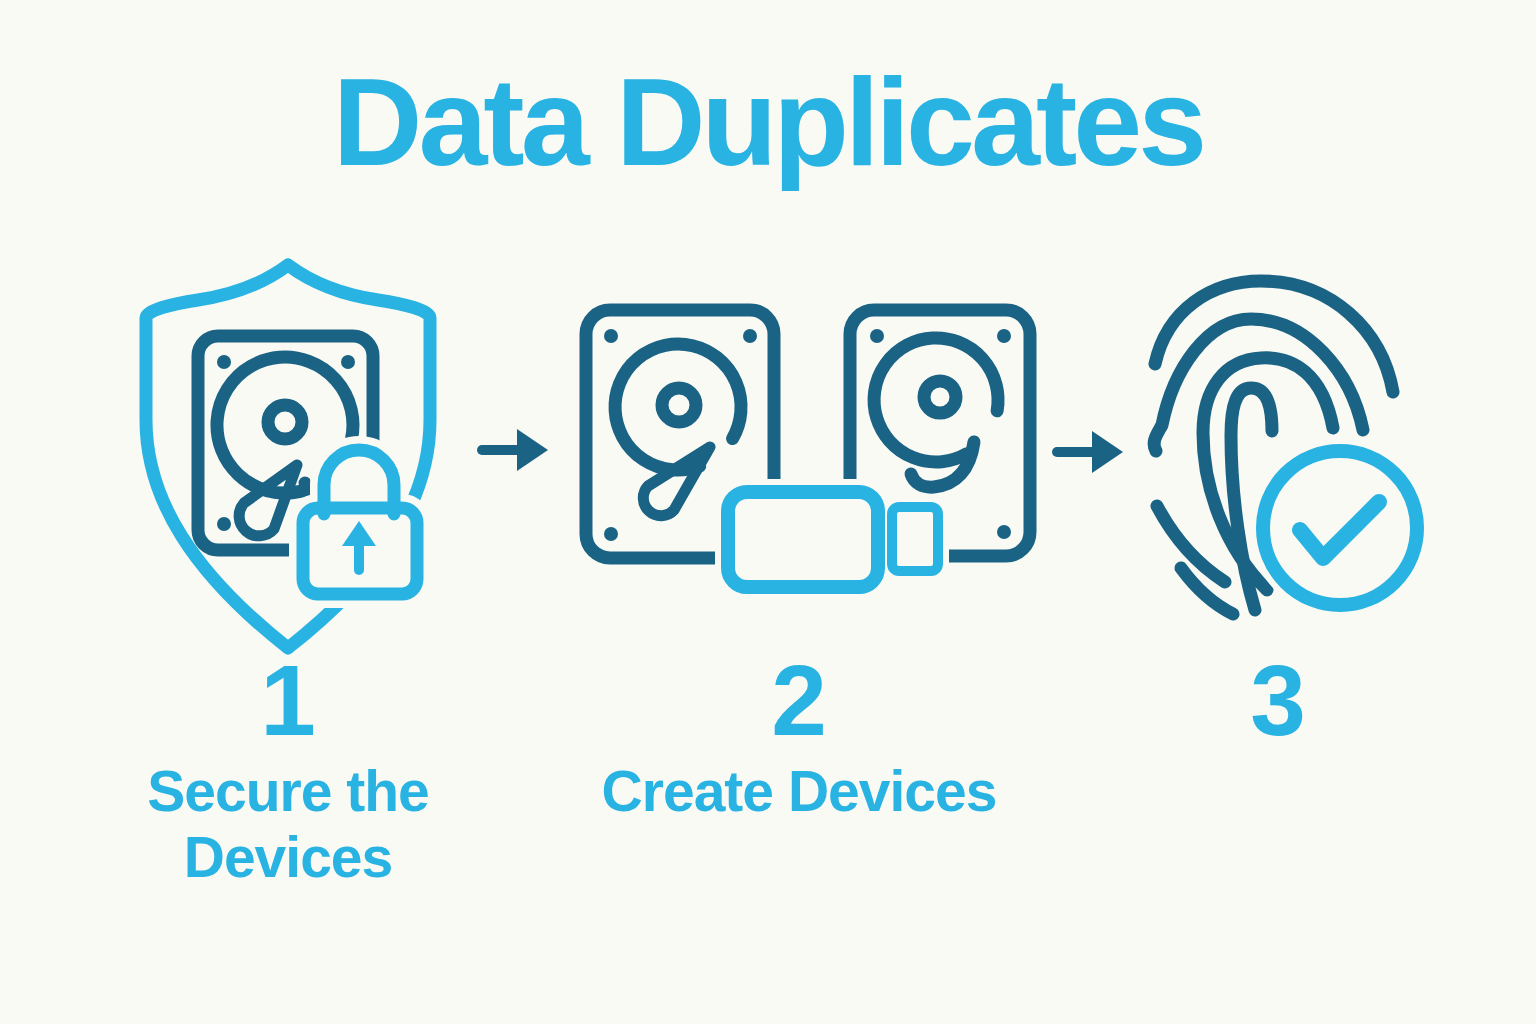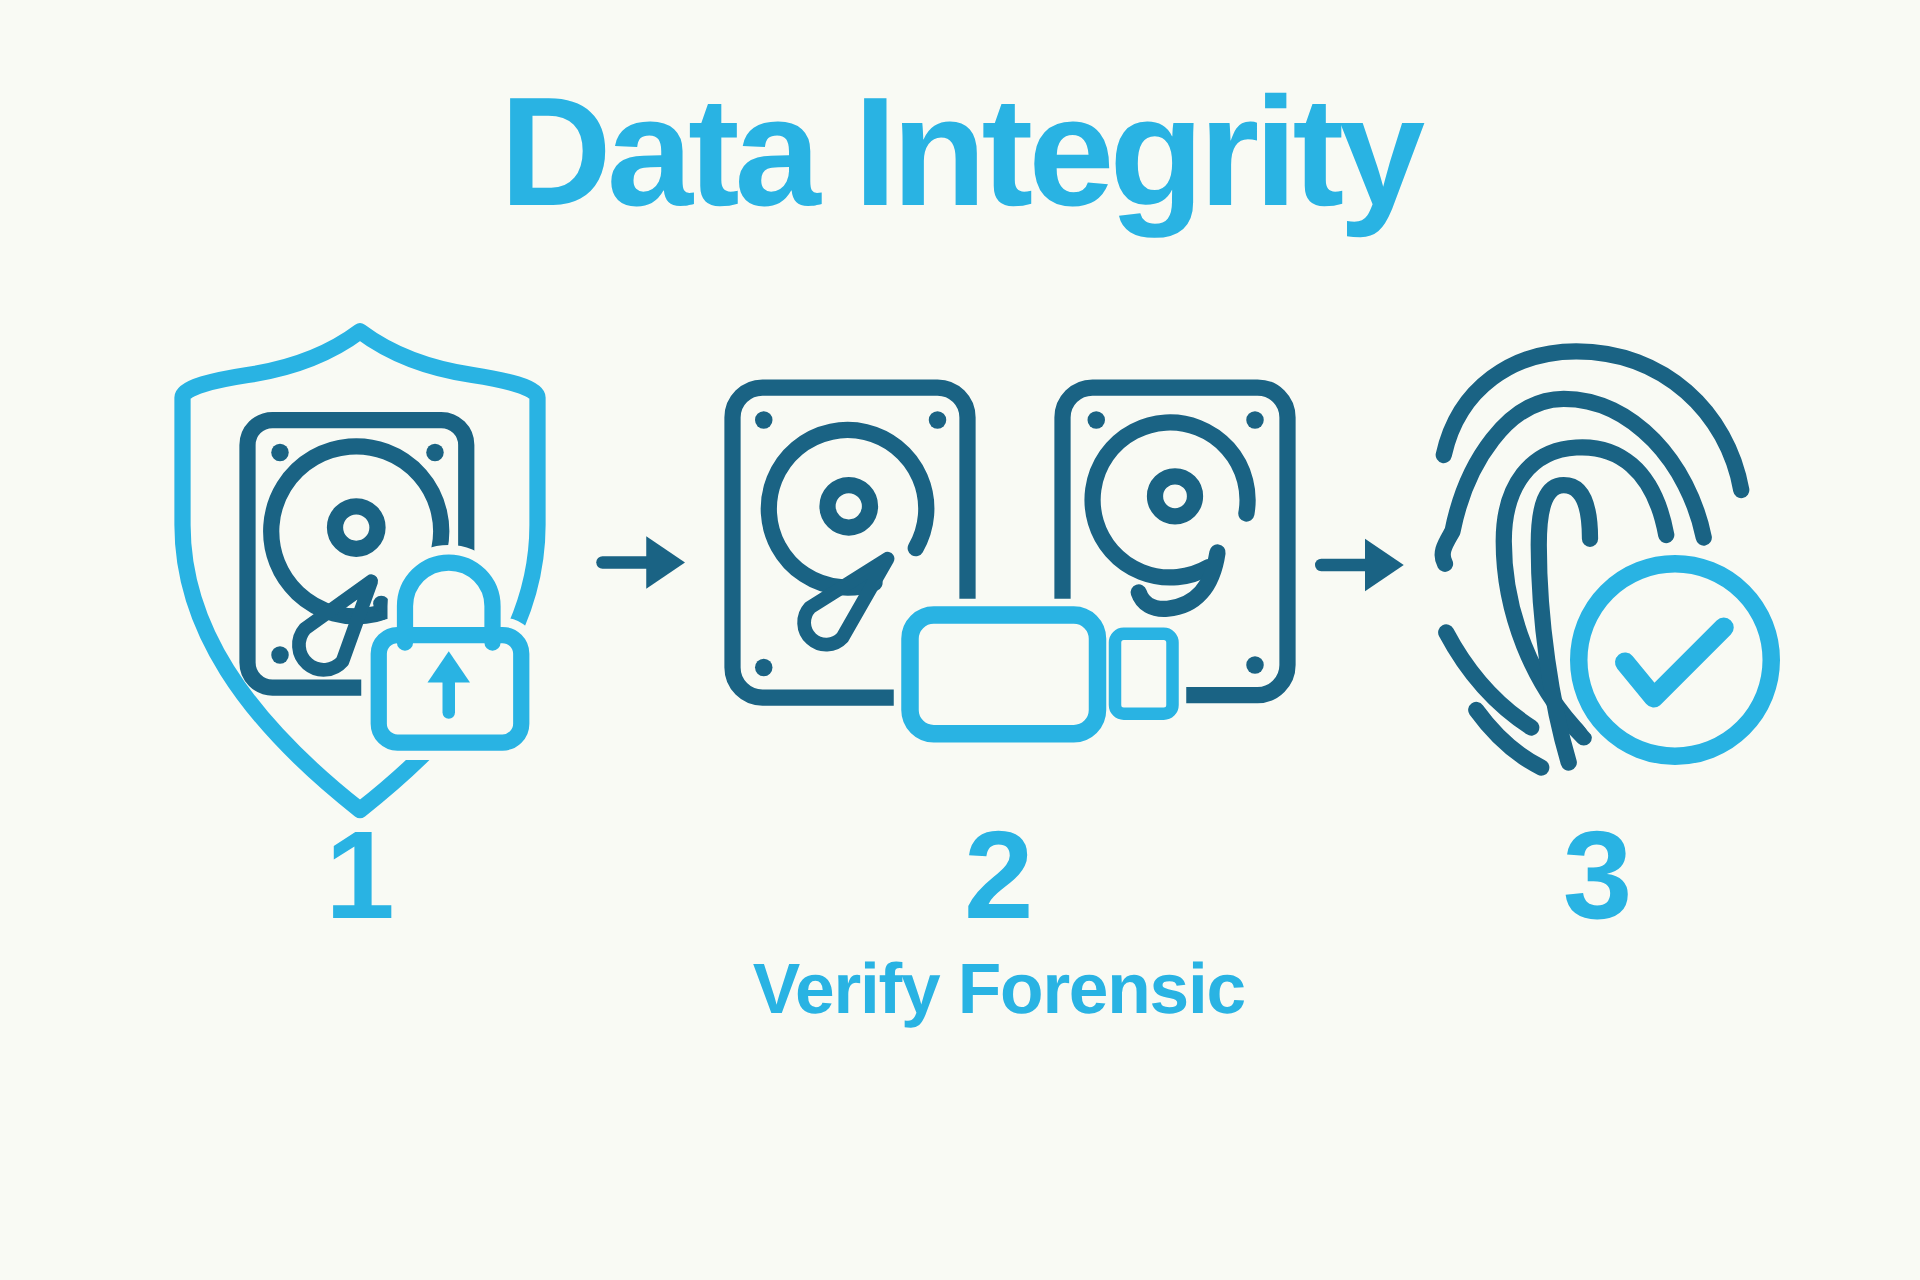--- a/index.html
+++ b/index.html
@@ -41,21 +41,21 @@
   .s-ink{stroke:var(--dark-teal);fill:none;stroke-linecap:round;stroke-linejoin:round;}
   .s-halo{stroke:var(--background);fill:var(--background);stroke-linecap:round;stroke-linejoin:round;}
   .f-ink{fill:var(--dark-teal);stroke:none;}
   .f-acc{fill:var(--accent-cyan);}
 </style>
 </head>
 <body>
 
 <div class="frame">
 
-  <h1 class="title">Data Integrity</h1>
+  <h1 class="title">Data Duplicates</h1>
 
   <svg class="icon icon-shield" width="320" height="404" viewBox="0 0 320 404">
 
     <path class="s-acc" stroke-width="13" d="M152 13 C128 31 96 43 62 48 C36 52 10 58 10 66 L10 168 C10 248 58 322 152 396 C246 322 294 248 294 168 L294 66 C294 58 268 52 242 48 C208 43 176 31 152 13 Z"></path>
 
     <g>
       <rect class="s-ink" stroke-width="13" x="62" y="84" width="175" height="214" rx="20"></rect>
       <circle class="f-ink" cx="88" cy="110" r="7"></circle>
       <circle class="f-ink" cx="212" cy="110" r="7"></circle>
       <circle class="f-ink" cx="88" cy="272" r="7"></circle>
@@ -130,26 +130,30 @@
     </g>
     <g>
       <circle class="s-halo" stroke-width="26" cx="195" cy="260" r="77"></circle>
       <circle class="s-acc" stroke-width="14" fill="none" cx="195" cy="260" r="77"></circle>
       <path class="s-acc" stroke-width="16" d="M155 262 L178 290 L234 234"></path>
     </g>
   </svg>
 
   <div class="step-text step-1">
     <div class="step-number">1</div>
+    <div class="step-label">
+      <div>Secure the</div>
+      <div>Devices</div>
+    </div>
   </div>
 
   <div class="step-text step-2">
     <div class="step-number">2</div>
     <div class="step-label">
-      <div>Verify Forensic</div>
+      <div>Create Devices</div>
     </div>
   </div>
 
   <div class="step-text step-3">
     <div class="step-number">3</div>
     <div class="step-label">
     </div>
   </div>
 
 </div>

